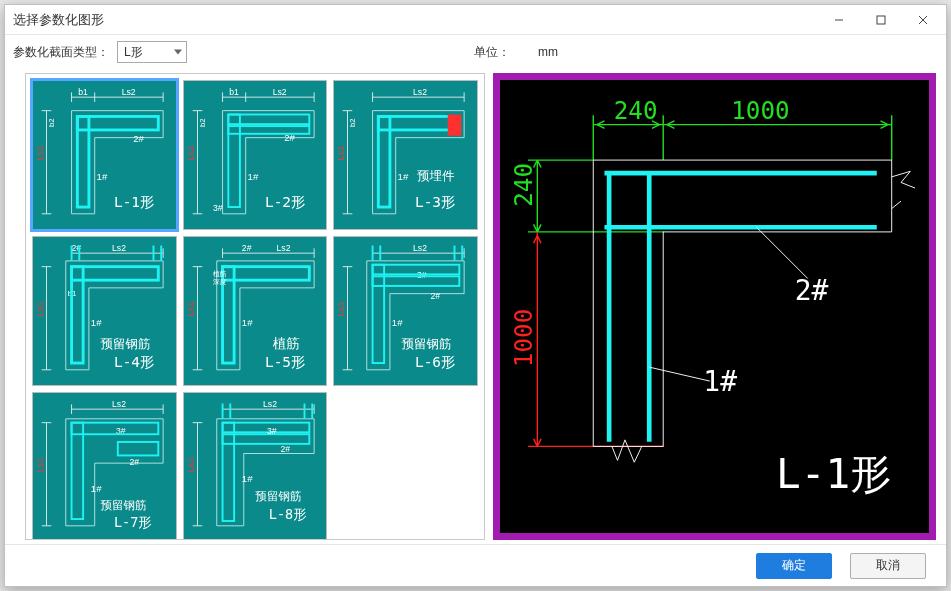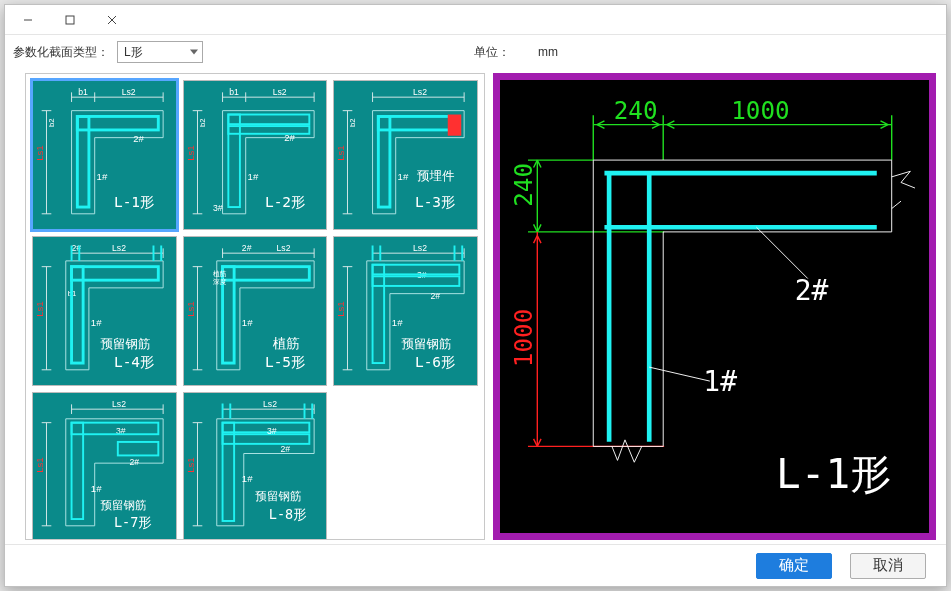--- a/index.html
+++ b/index.html
@@ -44,21 +44,21 @@
   .toolbar {
     height: 34px;
     display: flex;
     align-items: center;
     padding: 0 8px;
     gap: 8px;
   }
   .toolbar .lbl { color: #333; }
   .combo {
     position: relative;
-    width: 86px; height: 22px;
+    width: 70px; height: 22px;
     border: 1px solid #aaa;
     background: #fff;
     display: flex; align-items: center;
     padding: 0 18px 0 6px;
     font-size: 12px;
     color: #333;
   }
   .combo .caret {
     position: absolute; right: 4px; top: 50%;
     transform: translateY(-50%);
@@ -116,37 +116,38 @@
     justify-content: flex-end;
     gap: 18px;
     padding: 0 20px;
     border-top: 1px solid #e5e5e5;
   }
   .btn {
     min-width: 76px; height: 26px;
     border: 1px solid #adadad;
     background: #f4f4f4;
     display: flex; align-items: center; justify-content: center;
-    font-size: 15px;
+    font-size: 12px;
     cursor: pointer;
     border-radius: 2px;
     color: #333;
   }
   .btn.primary {
     background: #1e7dde;
     border-color: #1e7dde;
     color: #fff;
   }
 </style>
 </head>
 <body>
 
 <div class="window">
 
   <div class="titlebar">
+    <div class="title">选择参数化图形</div>
     <div class="winbtns">
       <div class="winbtn">
         <svg width="10" height="10" viewBox="0 0 10 10">
             <path d="M1 5 H9" stroke="#444" stroke-width="1"></path>
           </svg>
       </div>
       <div class="winbtn">
         <svg width="10" height="10" viewBox="0 0 10 10">
             <rect x="1" y="1" width="8" height="8" fill="none" stroke="#444" stroke-width="1"></rect>
           </svg>

